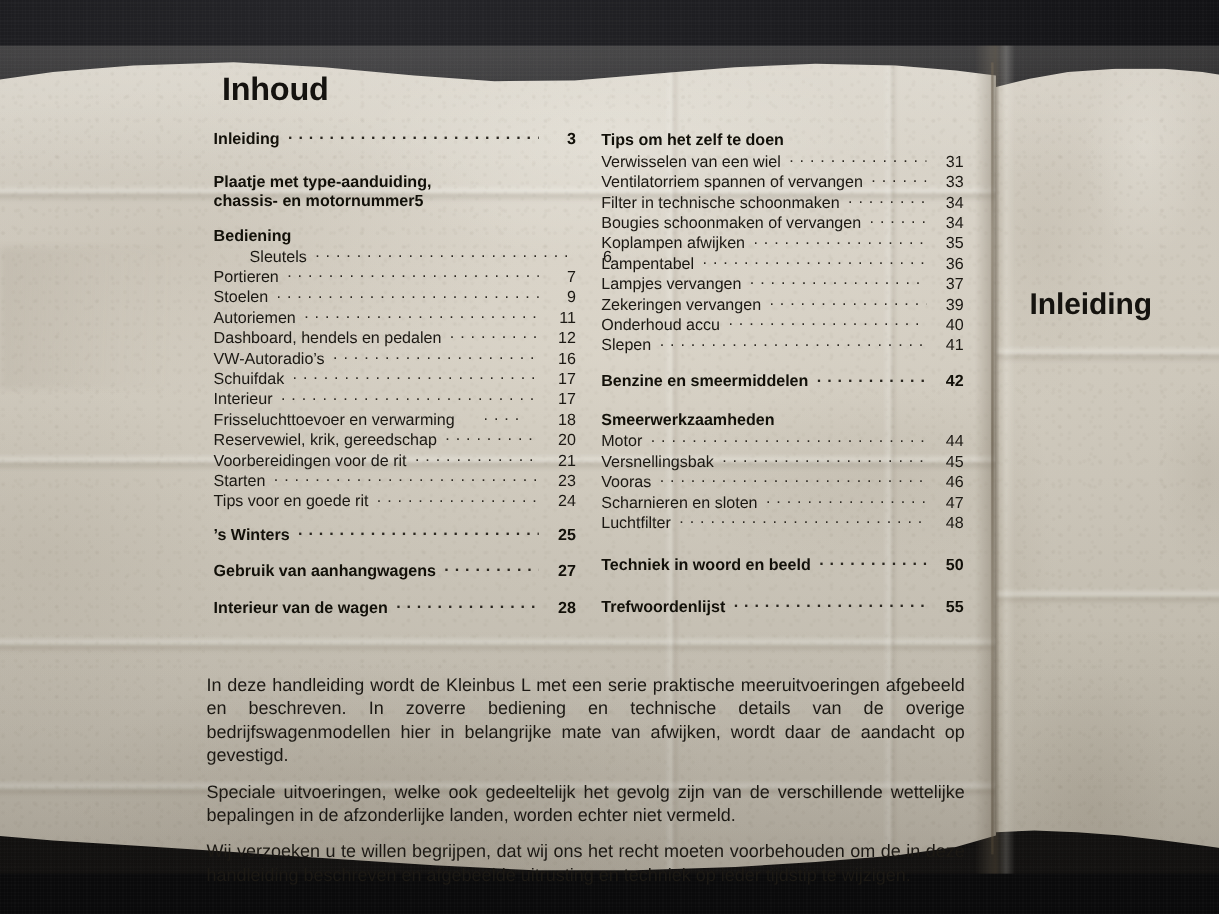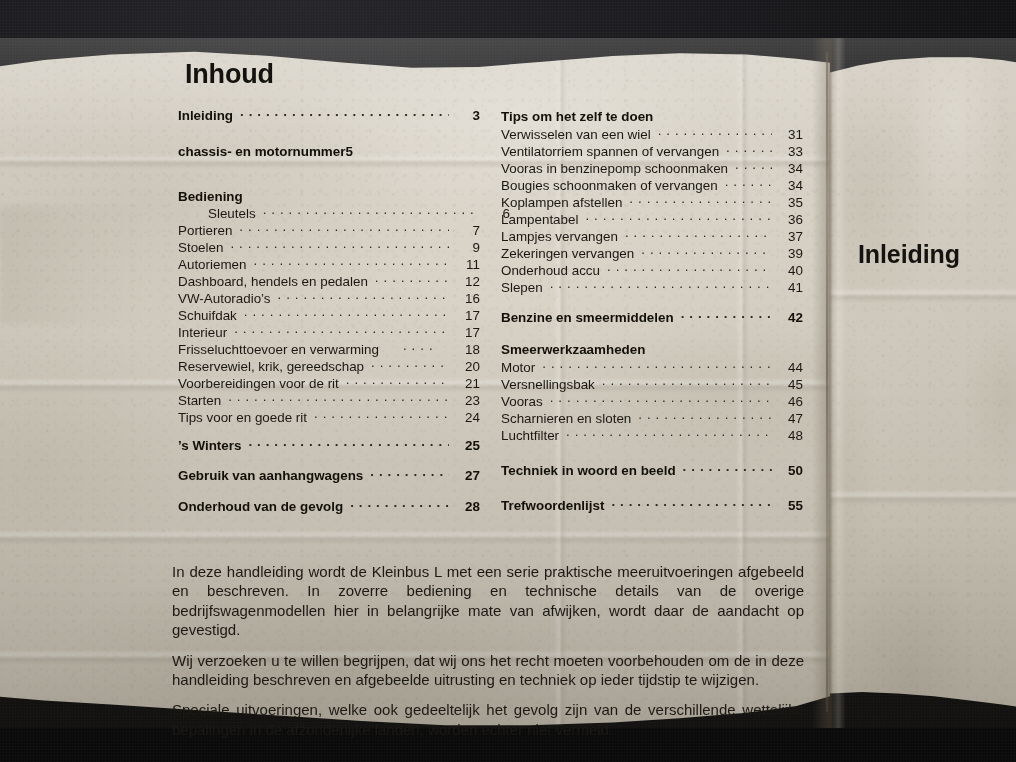--- a/index.html
+++ b/index.html
@@ -346,20 +346,21 @@
 
     <div class="col col-left">
 
       <div class="toc-row bold" style="top:107px;">
         <span class="label">Inleiding</span>
         <span class="dots"></span>
         <span class="num">3</span>
       </div>
 
       <div class="toc-wrap" style="top:144px;">
+        <div class="l1">Plaatje met type-aanduiding,</div>
         <div class="l2">
           <span class="label">chassis- en motornummer</span>
           <span class="dots"></span>
           <span class="num">5</span>
         </div>
       </div>
 
       <div class="toc-row bold nodots" style="top:189px;">
         <span class="label">Bediening</span>
       </div>
@@ -434,21 +435,21 @@
         <span class="label">’s Winters</span>
         <span class="dots"></span>
         <span class="num">25</span>
       </div>
       <div class="toc-row bold" style="top:467px;">
         <span class="label">Gebruik van aanhangwagens</span>
         <span class="dots"></span>
         <span class="num">27</span>
       </div>
       <div class="toc-row bold" style="top:498px;">
-        <span class="label">Onderhoud van de gevolg</span>
+        <span class="label">Interieur van de wagen</span>
         <span class="dots"></span>
         <span class="num">28</span>
       </div>
     </div>
 
     <div class="col col-right">
 
       <div class="toc-row bold nodots" style="top:109px;">
         <span class="label">Tips om het zelf te doen</span>
       </div>
@@ -457,31 +458,31 @@
         <span class="label">Verwisselen van een wiel</span>
         <span class="dots"></span>
         <span class="num">31</span>
       </div>
       <div class="toc-row" style="top:143px;">
         <span class="label">Ventilatorriem spannen of vervangen</span>
         <span class="dots"></span>
         <span class="num">33</span>
       </div>
       <div class="toc-row" style="top:160px;">
-        <span class="label">Vooras in benzinepomp schoonmaken</span>
+        <span class="label">Filter in technische schoonmaken</span>
         <span class="dots"></span>
         <span class="num">34</span>
       </div>
       <div class="toc-row" style="top:177px;">
         <span class="label">Bougies schoonmaken of vervangen</span>
         <span class="dots"></span>
         <span class="num">34</span>
       </div>
       <div class="toc-row" style="top:194px;">
-        <span class="label">Koplampen afstellen</span>
+        <span class="label">Koplampen afwijken</span>
         <span class="dots"></span>
         <span class="num">35</span>
       </div>
       <div class="toc-row" style="top:211px;">
         <span class="label">Lampentabel</span>
         <span class="dots"></span>
         <span class="num">36</span>
       </div>
       <div class="toc-row" style="top:228px;justify-content:center;">
         <span class="label">Lampjes vervangen</span>
@@ -547,19 +548,19 @@
       </div>
       <div class="toc-row bold" style="top:497px;">
         <span class="label">Trefwoordenlijst</span>
         <span class="dots"></span>
         <span class="num">55</span>
       </div>
     </div>
 
     <div class="notes">
       <p>In deze handleiding wordt de Kleinbus L met een serie praktische meeruitvoeringen afgebeeld en beschreven. In zoverre bediening en technische details van de overige bedrijfswagenmodellen hier in belangrijke mate van afwijken, wordt daar de aandacht op gevestigd.</p>
+      <p>Speciale uitvoeringen, welke ook gedeeltelijk het gevolg zijn van de verschillende wettelijke bepalingen in de afzonderlijke landen, worden echter niet vermeld.</p>
       <p>Wij verzoeken u te willen begrijpen, dat wij ons het recht moeten voorbehouden om de in deze handleiding beschreven en afgebeelde uitrusting en techniek op ieder tijdstip te wijzigen.</p>
-      <p>Speciale uitvoeringen, welke ook gedeeltelijk het gevolg zijn van de verschillende wettelijke bepalingen in de afzonderlijke landen, worden echter niet vermeld.</p>
     </div>
 
     <div class="recto-title">Inleiding</div>
   </div>
 </div>
 
 </body></html>

